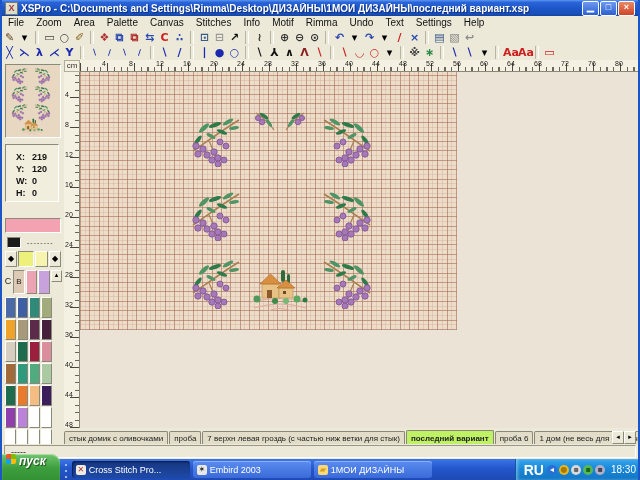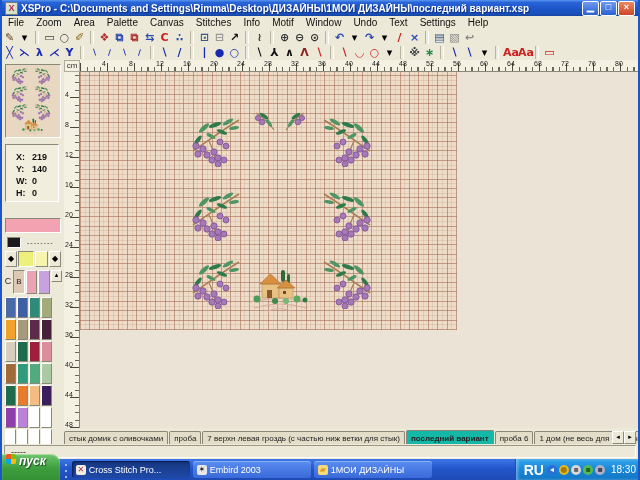--- a/index.html
+++ b/index.html
@@ -79,21 +79,21 @@
       repeating-linear-gradient(90deg,rgba(166,112,90,.55) 0 1px,transparent 1px 9.4px),
       repeating-linear-gradient(0deg,rgba(166,112,90,.55) 0 1px,transparent 1px 9.4px),
       repeating-linear-gradient(90deg,rgba(186,140,115,.22) 0 1px,transparent 1px 4.7px),
       repeating-linear-gradient(0deg,rgba(186,140,115,.22) 0 1px,transparent 1px 4.7px),
       var(--fabric,#ecdcc8);}
   
   .tabrow{position:absolute;left:62px;top:428px;width:578px;height:16px;background:#ece9d8;
     display:flex;align-items:flex-end;overflow:hidden;font-size:8px;white-space:nowrap;}
   .tab{padding:2px 4px 1px 4px;border:1px solid #8a8678;border-bottom:none;
     border-radius:2px 2px 0 0;background:#e2ddc8;margin-right:1px;color:#222;}
-  .tab.active{background:#14b8a6;font-weight:bold;position:relative;padding-top:3px;}
+  .tab.active{background:#bef264;font-weight:bold;position:relative;padding-top:3px;}
   .tab-scroll{position:absolute;right:0;bottom:1px;display:flex;}
   .tab-scroll span{width:10px;height:11px;background:#ece9d8;font-size:7px;line-height:10px;
     text-align:center;font-family:"DejaVu Sans",sans-serif;}
   
   .statusbar{position:absolute;left:0;top:444px;width:100%;height:15px;background:#ece9d8;display:flex;gap:2px;padding:1px 2px;box-sizing:border-box;}
   .status-cell{border:1px solid;border-color:#9a9688 #fff #fff #9a9688;font-size:9px;color:#222;
     display:flex;align-items:center;padding:0 6px;box-sizing:border-box;}
   .status-left{flex:1;}
   .status-right{width:146px;justify-content:center;}
   
@@ -148,21 +148,21 @@
 
   <div class="menubar">
       <span class="menu-item">File</span>
       <span class="menu-item">Zoom</span>
       <span class="menu-item">Area</span>
       <span class="menu-item">Palette</span>
       <span class="menu-item">Canvas</span>
       <span class="menu-item">Stitches</span>
       <span class="menu-item">Info</span>
       <span class="menu-item">Motif</span>
-      <span class="menu-item">Window</span>
+      <span class="menu-item">Rimma</span>
       <span class="menu-item">Undo</span>
       <span class="menu-item">Text</span>
       <span class="menu-item">Settings</span>
       <span class="menu-item">Help</span>
     </div>
 
   <div class="tbar" id="tb1">
       <span class="tbtn" title="draw-tool-icon" style="color: rgb(107, 74, 42);">✎</span>
       <span class="tbtn" title="draw-tool-dropdown" style="color: rgb(0, 0, 0);">▾</span>
       <span class="tb-sep"></span>
@@ -253,21 +253,21 @@
         <use href="#house-scene" transform="translate(14,52) scale(0.38)"></use>
       </svg>
     </div>
     <div class="infobox sunken">
         <div class="info-row">
           <span class="il">X:</span>
           <span class="iv">219</span>
         </div>
         <div class="info-row">
           <span class="il">Y:</span>
-          <span class="iv">140</span>
+          <span class="iv">120</span>
         </div>
         <div class="info-row">
           <span class="il">W:</span>
           <span class="iv">0</span>
         </div>
         <div class="info-row">
           <span class="il">H:</span>
           <span class="iv">0</span>
         </div>
       </div>

